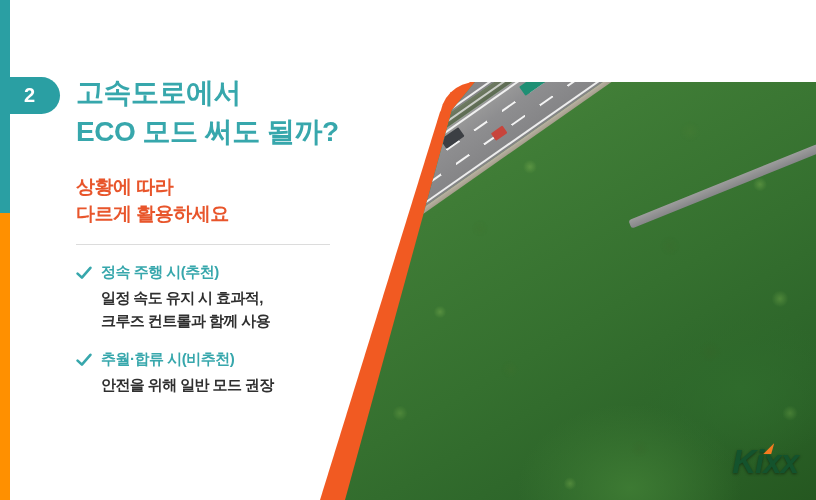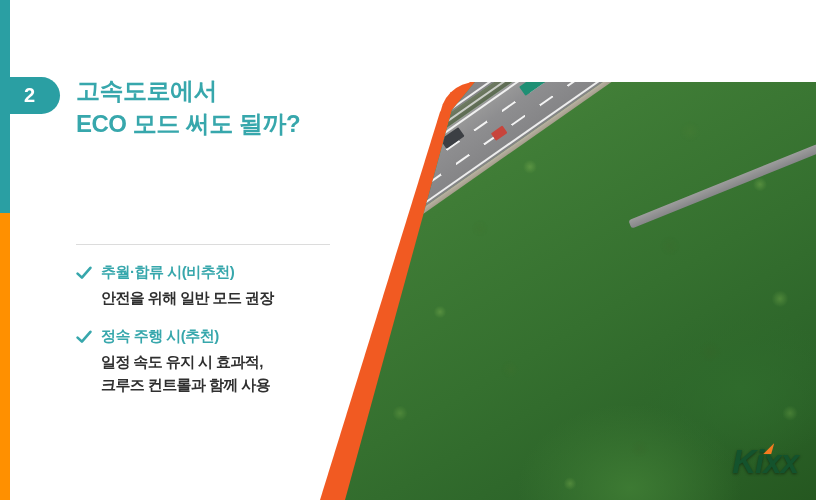--- a/index.html
+++ b/index.html
@@ -15,21 +15,21 @@
 
   
   .badge{position:absolute;left:0;top:77px;width:60px;height:37px;
          background:#2a9fa3;border-radius:0 19px 19px 0;
          display:flex;align-items:center;justify-content:center;}
   .badge span{color:#ffffff;font-size:20px;font-weight:bold;letter-spacing:1px;
               line-height:1;transform:translateY(-1px);}
 
   
   .headline{position:absolute;left:76px;top:74px;width:400px;
-            color:#37a7ac;font-size:24px;font-weight:bold;line-height:1.38;
+            color:#37a7ac;font-size:28px;font-weight:bold;line-height:1.38;
             letter-spacing:-0.5px;white-space:pre-line;}
 
   
   .subhead{position:absolute;left:76px;top:174px;width:330px;
            color:#e8552b;font-size:19px;font-weight:bold;line-height:1.42;
            letter-spacing:-0.5px;white-space:pre-line;}
 
   
   .divider{position:absolute;left:76px;top:244px;width:254px;height:1px;
            background:#dcdcdc;}
@@ -128,48 +128,50 @@
     <div class="rail-orange"></div>
   </div>
 
   <div class="badge">
     <span>2</span>
   </div>
 
   <div class="headline">고속도로에서
 ECO 모드 써도 될까?</div>
 
+  <div class="subhead">상황에 따라
+다르게 활용하세요</div>
 
   <div class="divider"></div>
 
   <div class="bullets">
-
-    <div class="bullet">
-      <div class="bullet-head">
-        <span class="check">
-          <svg width="16" height="16" viewBox="0 0 16 16" aria-hidden="true">
-            <path d="M1.6 7.6 L5.9 11.6 L14.4 1.8" fill="none" stroke="#37a7ac" stroke-width="2.6" stroke-linecap="round" stroke-linejoin="round"></path>
-          </svg>
-        </span>
-        <span class="bullet-title">추월·합류 시(비추천)</span>
-      </div>
-      <div class="bullet-body">안전을 위해 일반 모드 권장</div>
-    </div>
 
     <div class="bullet">
       <div class="bullet-head">
         <span class="check">
           <svg width="16" height="16" viewBox="0 0 16 16" aria-hidden="true">
             <path d="M1.6 7.6 L5.9 11.6 L14.4 1.8" fill="none" stroke="#37a7ac" stroke-width="2.6" stroke-linecap="round" stroke-linejoin="round"></path>
           </svg>
         </span>
         <span class="bullet-title">정속 주행 시(추천)</span>
       </div>
       <div class="bullet-body">일정 속도 유지 시 효과적,
 크루즈 컨트롤과 함께 사용</div>
+    </div>
+
+    <div class="bullet">
+      <div class="bullet-head">
+        <span class="check">
+          <svg width="16" height="16" viewBox="0 0 16 16" aria-hidden="true">
+            <path d="M1.6 7.6 L5.9 11.6 L14.4 1.8" fill="none" stroke="#37a7ac" stroke-width="2.6" stroke-linecap="round" stroke-linejoin="round"></path>
+          </svg>
+        </span>
+        <span class="bullet-title">추월·합류 시(비추천)</span>
+      </div>
+      <div class="bullet-body">안전을 위해 일반 모드 권장</div>
     </div>
 
   </div>
 
   <div class="orange-band"></div>
   <div class="orange-corner"></div>
 
   <div class="photo-wrap">
     <div class="photo">
       <div class="foliage"></div>

